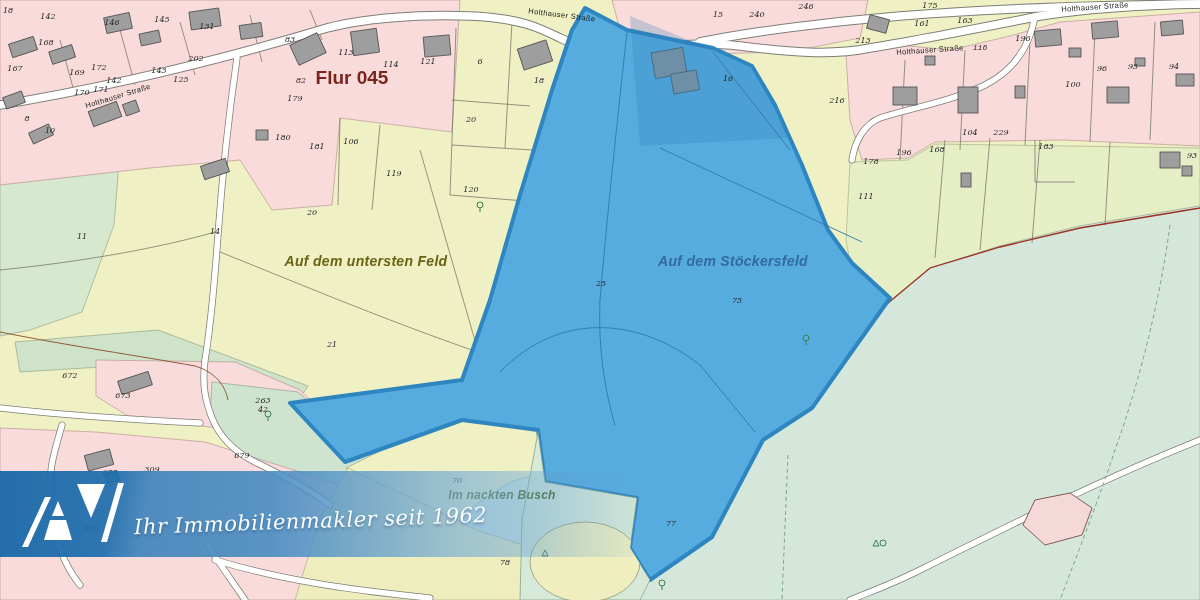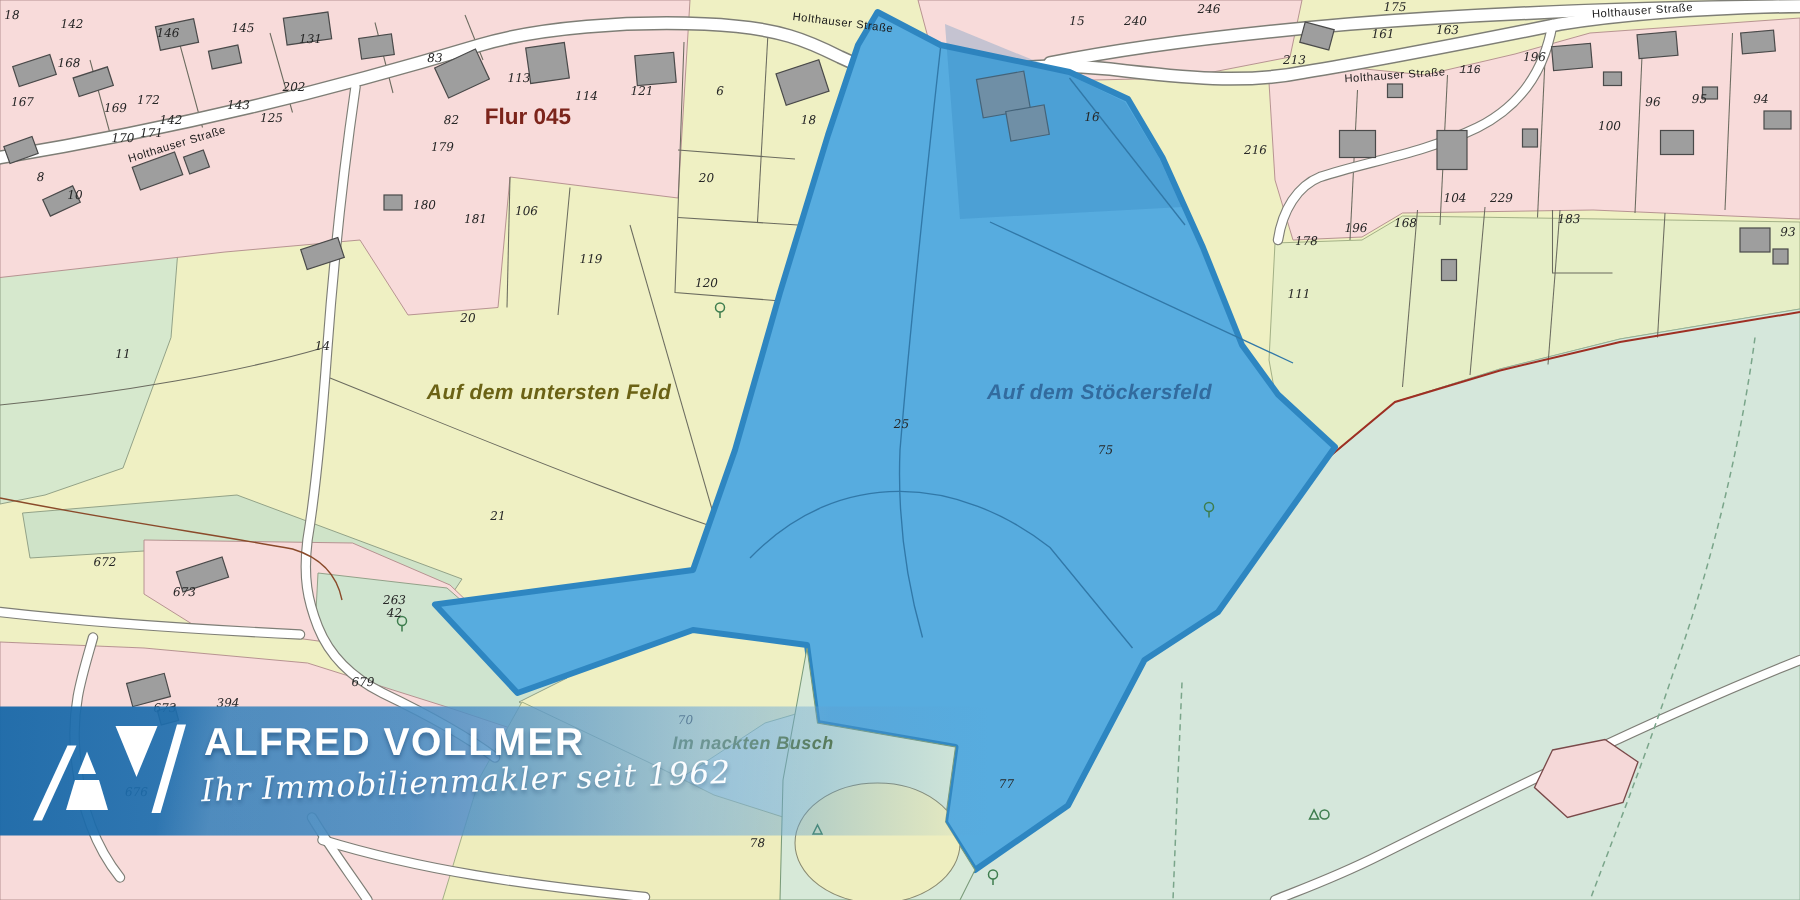--- a/index.html
+++ b/index.html
@@ -4,21 +4,21 @@
 <style>
   html,body{margin:0;padding:0;background:#e8e8e8;}
   .stage{position:relative;width:1200px;height:600px;overflow:hidden;
          font-family:"Liberation Sans",sans-serif;background:#eff0c3;}
   .stage svg.map{position:absolute;left:0;top:0;}
   
   #label-layer{position:absolute;left:0;top:0;width:1200px;height:600px;pointer-events:none;}
   .lbl{position:absolute;transform:translate(-50%,-50%);white-space:nowrap;}
   .lbl-num{font-family:"DejaVu Serif",serif;font-style:italic;font-size:8px;color:#262626;}
   .lbl-street{font-family:"Liberation Sans",sans-serif;font-size:7.5px;color:#1a1a1a;letter-spacing:.4px;}
-  .lbl-flur{font-family:"Liberation Sans",sans-serif;font-weight:bold;font-size:15px;color:#7c241b;}
+  .lbl-flur{font-family:"Liberation Sans",sans-serif;font-weight:bold;font-size:19px;color:#7c241b;}
   .lbl-field-yellow{font-family:"Liberation Sans",sans-serif;font-weight:bold;font-style:italic;
                     font-size:14px;color:#6b6215;letter-spacing:.3px;}
   .lbl-field-blue{font-family:"Liberation Sans",sans-serif;font-weight:bold;font-style:italic;
                   font-size:14px;color:rgba(40,88,140,.78);letter-spacing:.3px;}
   .lbl-field-green{font-family:"Liberation Sans",sans-serif;font-weight:bold;font-style:italic;
                    font-size:12px;color:#55681c;letter-spacing:.3px;}
   
   .banner{position:absolute;left:0;top:471px;width:680px;height:86px;
           background:linear-gradient(to right,
             rgba(24,104,168,.95) 0%, rgba(38,118,182,.88) 40%,
@@ -278,33 +278,32 @@
       <div class="lbl lbl-num" style="left: 82px; top: 236px;">11</div>
       <div class="lbl lbl-num" style="left: 332px; top: 344px;">21</div>
       <div class="lbl lbl-num" style="left: 601px; top: 283px;">25</div>
       <div class="lbl lbl-num" style="left: 737px; top: 300px;">75</div>
       <div class="lbl lbl-num" style="left: 70px; top: 375px;">672</div>
       <div class="lbl lbl-num" style="left: 123px; top: 395px;">673</div>
       <div class="lbl lbl-num" style="left: 263px; top: 400px;">263</div>
       <div class="lbl lbl-num" style="left: 263px; top: 409px;">42</div>
       <div class="lbl lbl-num" style="left: 242px; top: 455px;">679</div>
       <div class="lbl lbl-num" style="left: 110px; top: 472px;">673</div>
-      <div class="lbl lbl-num" style="left: 152px; top: 469px;">394</div>
+      <div class="lbl lbl-num" style="left: 152px; top: 469px;">309</div>
       <div class="lbl lbl-num" style="left: 91px; top: 528px;">676</div>
       <div class="lbl lbl-num" style="left: 457px; top: 480px;">70</div>
       <div class="lbl lbl-num" style="left: 505px; top: 562px;">78</div>
       <div class="lbl lbl-num" style="left: 671px; top: 523px;">77</div>
     </div>
 
   <div class="banner"></div>
   <svg class="logo" viewBox="0 0 112 74">
     <g fill="#ffffff">
       <polygon points="31,19 37,19 14,69 8,69"></polygon>
       <polygon points="44,23 38,38 50,38"></polygon>
       <polygon points="36,42 52,42 58,62 30,62"></polygon>
       <polygon points="63,6 91,6 77,40"></polygon>
       <polygon points="104,5 110,5 93,64 87,64"></polygon>
     </g>
   </svg>
-  <div class="brand-name">ALFRED VOLLMER</div>
   <div class="brand-tagline">Ihr Immobilienmakler seit 1962</div>
 
 </div>
 
 </body></html>

